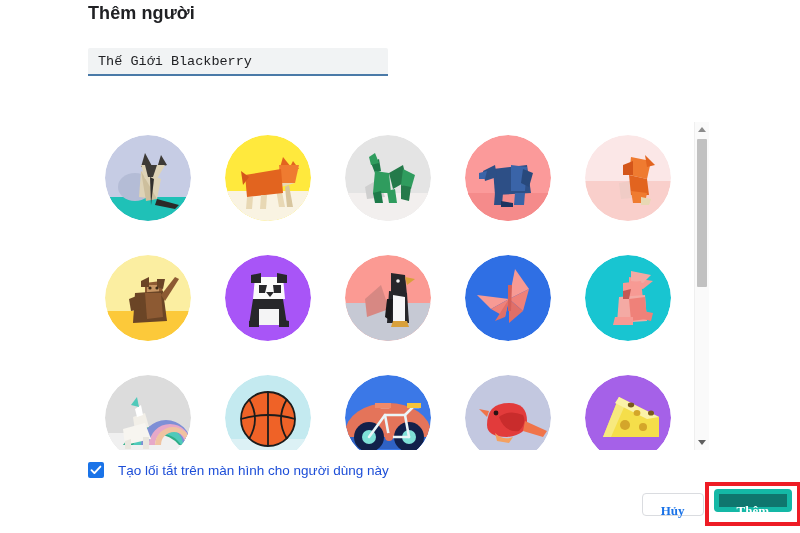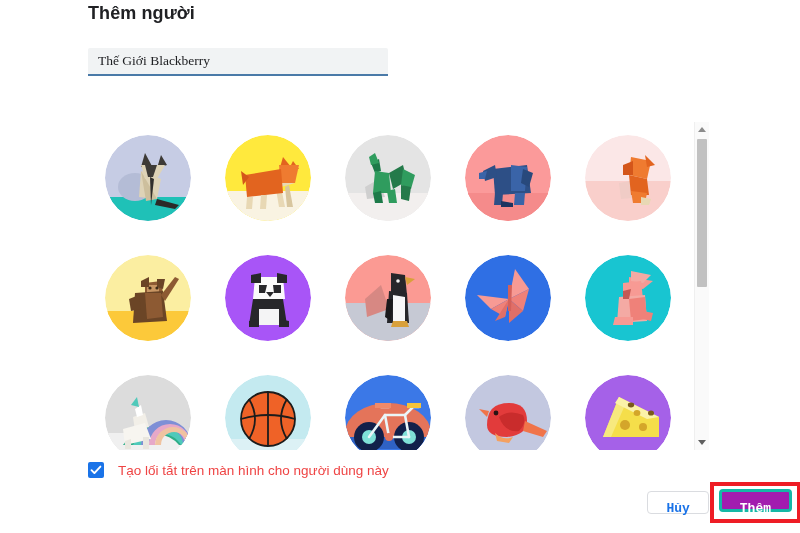--- a/index.html
+++ b/index.html
@@ -44,21 +44,21 @@
     height: 30px;
   }
   .name-field {
     width: 100%;
     height: 28px;
     box-sizing: border-box;
     background: #f1f3f4;
     border: none;
     border-bottom: 2px solid #4a7aa8;
     padding: 2px 10px 2px 10px;
-    font-family: Liberation Serif, serif;
+    font-family: Liberation Mono, monospace;
     font-size: 13.5px;
     color: #202124;
     outline: none;
     border-radius: 2px 2px 0 0;
   }
   .name-field::placeholder { color: #9aa0a6; }
 
   
   .avatar-region {
     position: absolute;
@@ -155,54 +155,54 @@
     height: 16px;
     background: #1a73e8;
     border-radius: 2px;
     position: relative;
     cursor: pointer;
     flex: 0 0 auto;
   }
   .checkbox svg { position: absolute; left: 2px; top: 2px; }
   .checkbox-label {
     font-size: 13.5px;
-    color: #ef4444;
+    color: #1d4ed8;
     white-space: nowrap;
   }
 
   
   .footer {
     position: absolute;
     right: 8px;
     top: 489px;
     display: flex;
     align-items: center;
     gap: 10px;
   }
   .btn {
-    font-family: Liberation Mono, monospace;
+    font-family: Liberation Serif, serif;
     font-size: 13px;
     font-weight: 600;
     border-radius: 4px;
     padding: 0 18px;
     height: 23px;
     line-height: 33px;
     cursor: pointer;
     box-sizing: border-box;
     white-space: nowrap;
   }
   .btn-cancel {
     background: #ffffff;
     color: #1a73e8;
     border: 1px solid #dadce0;
   }
   .btn-primary {
-    background: #a21caf;
+    background: #0f766e;
     color: #ffffff;
-    border: 3px solid #14b8a6;
+    border: 5px solid #14b8a6;
   }
   .primary-wrap { position: relative; }
 
   
   .annotation-box {
     position: absolute;
     left: -9px;
     top: -7px;
     right: -9px;
     bottom: -7px;

